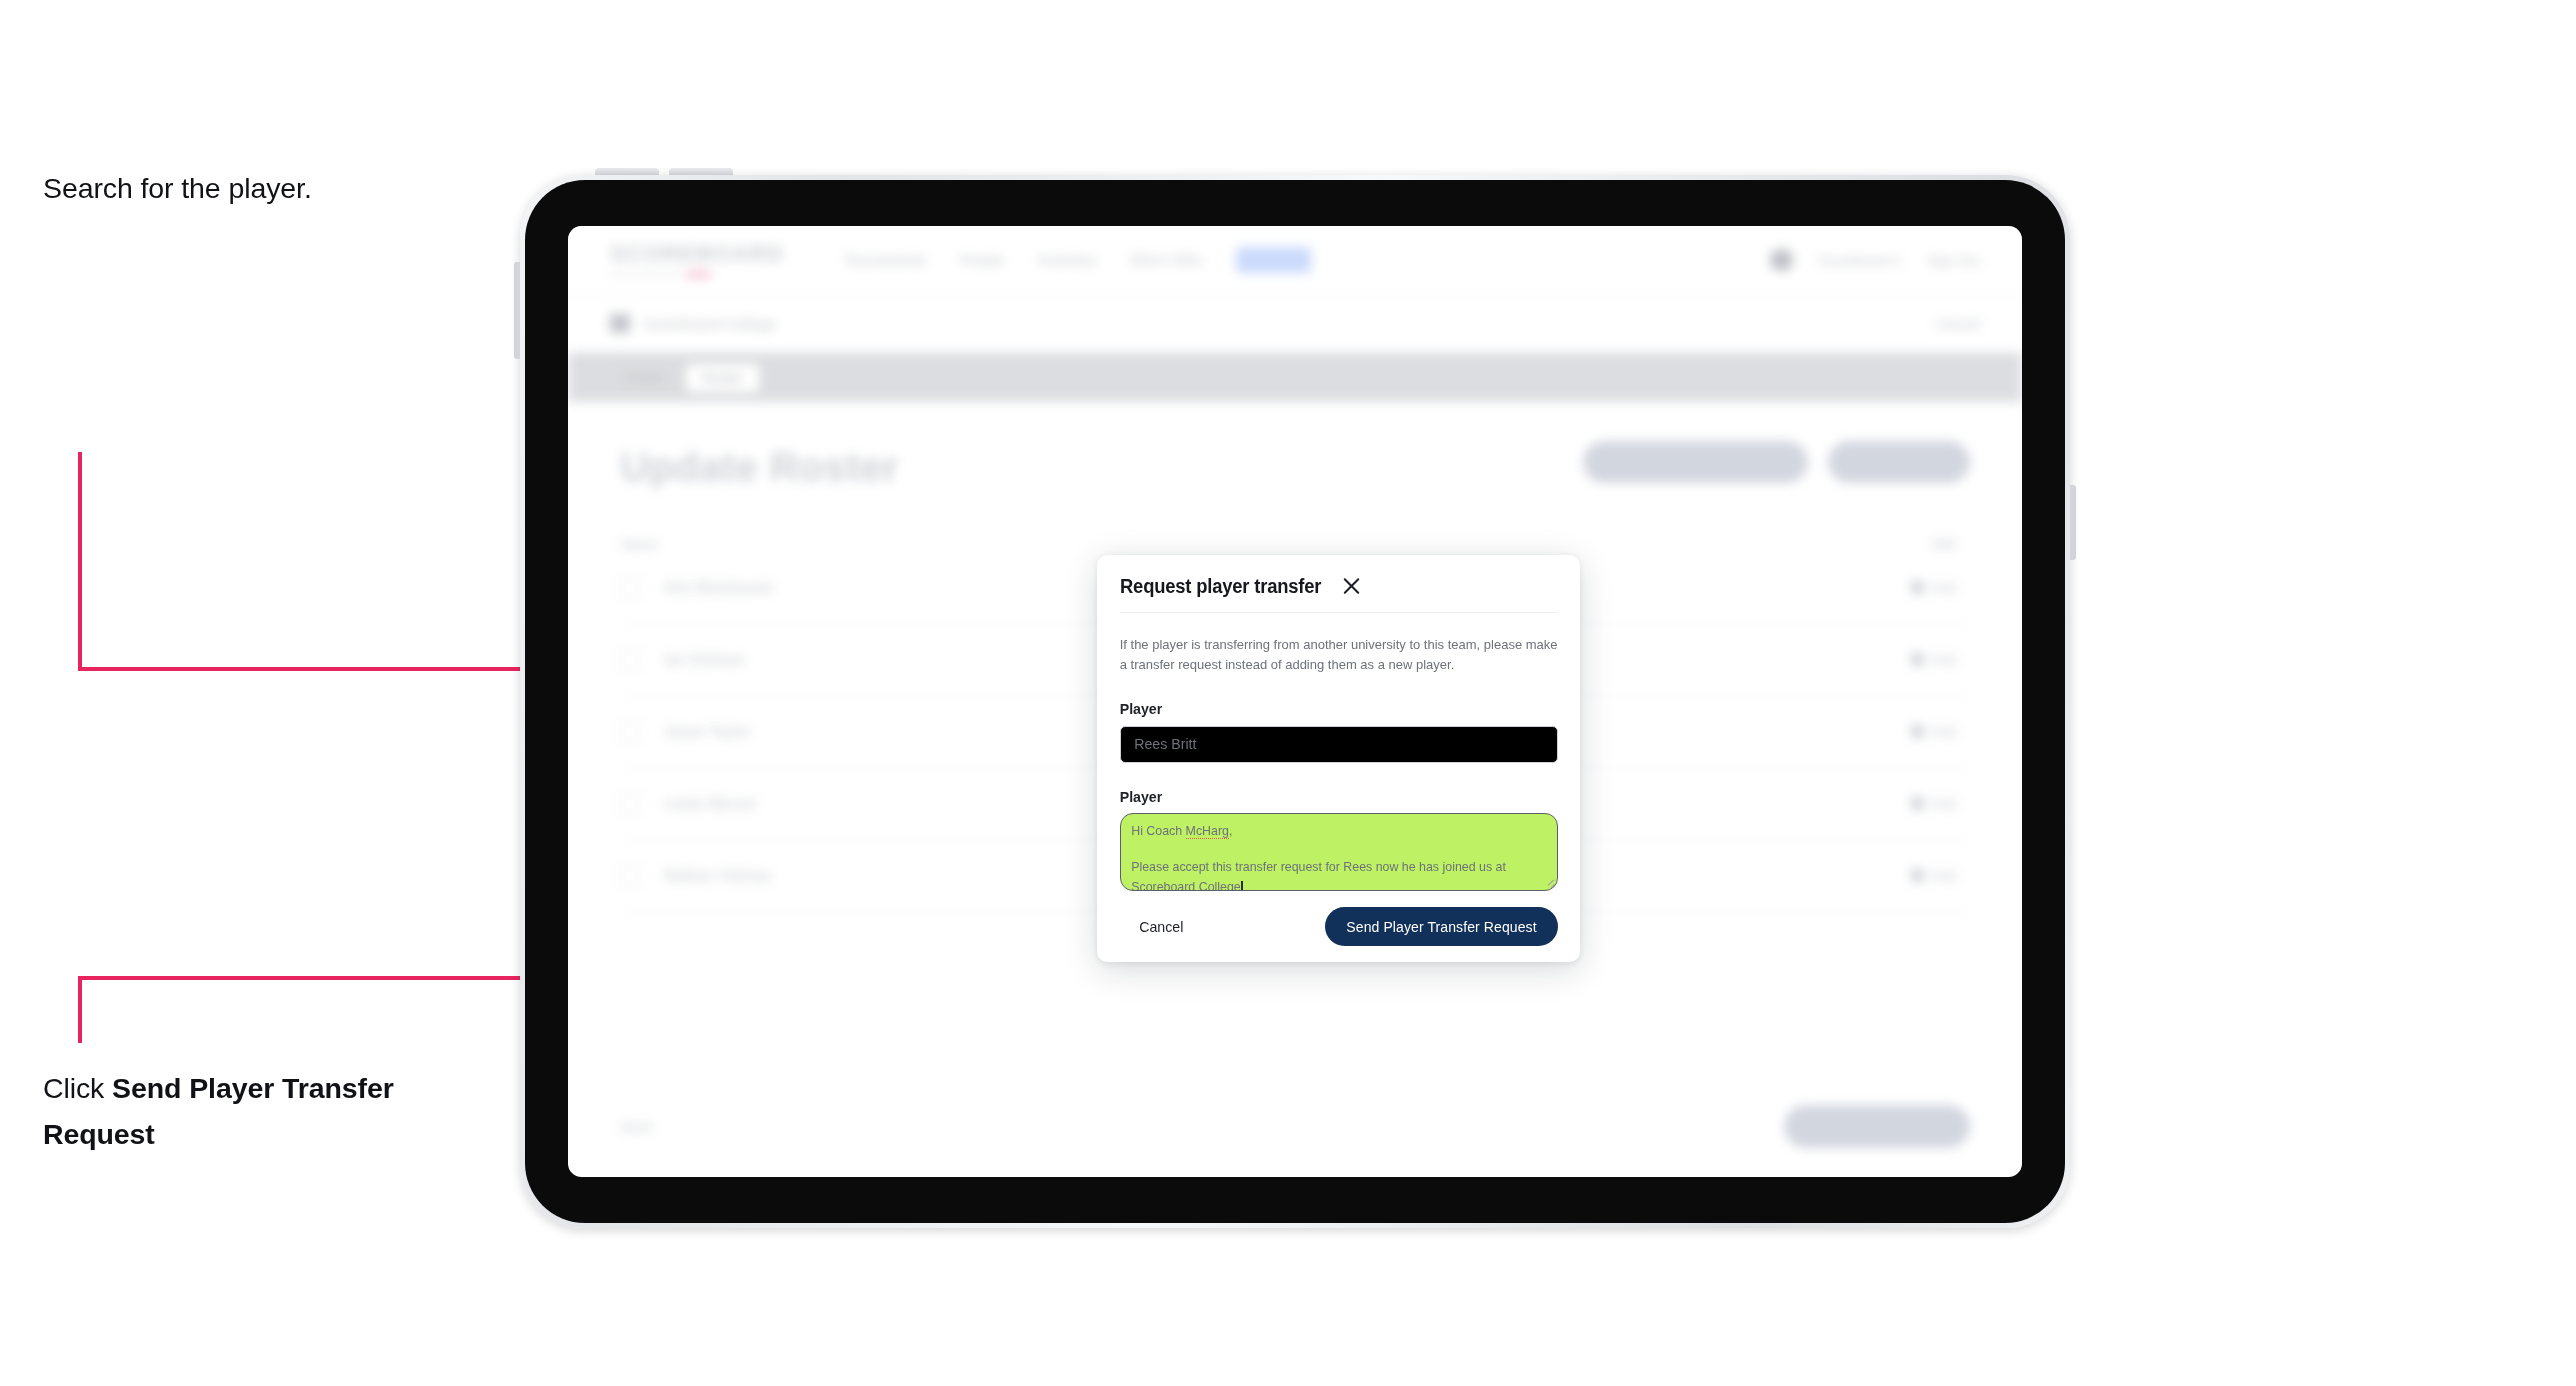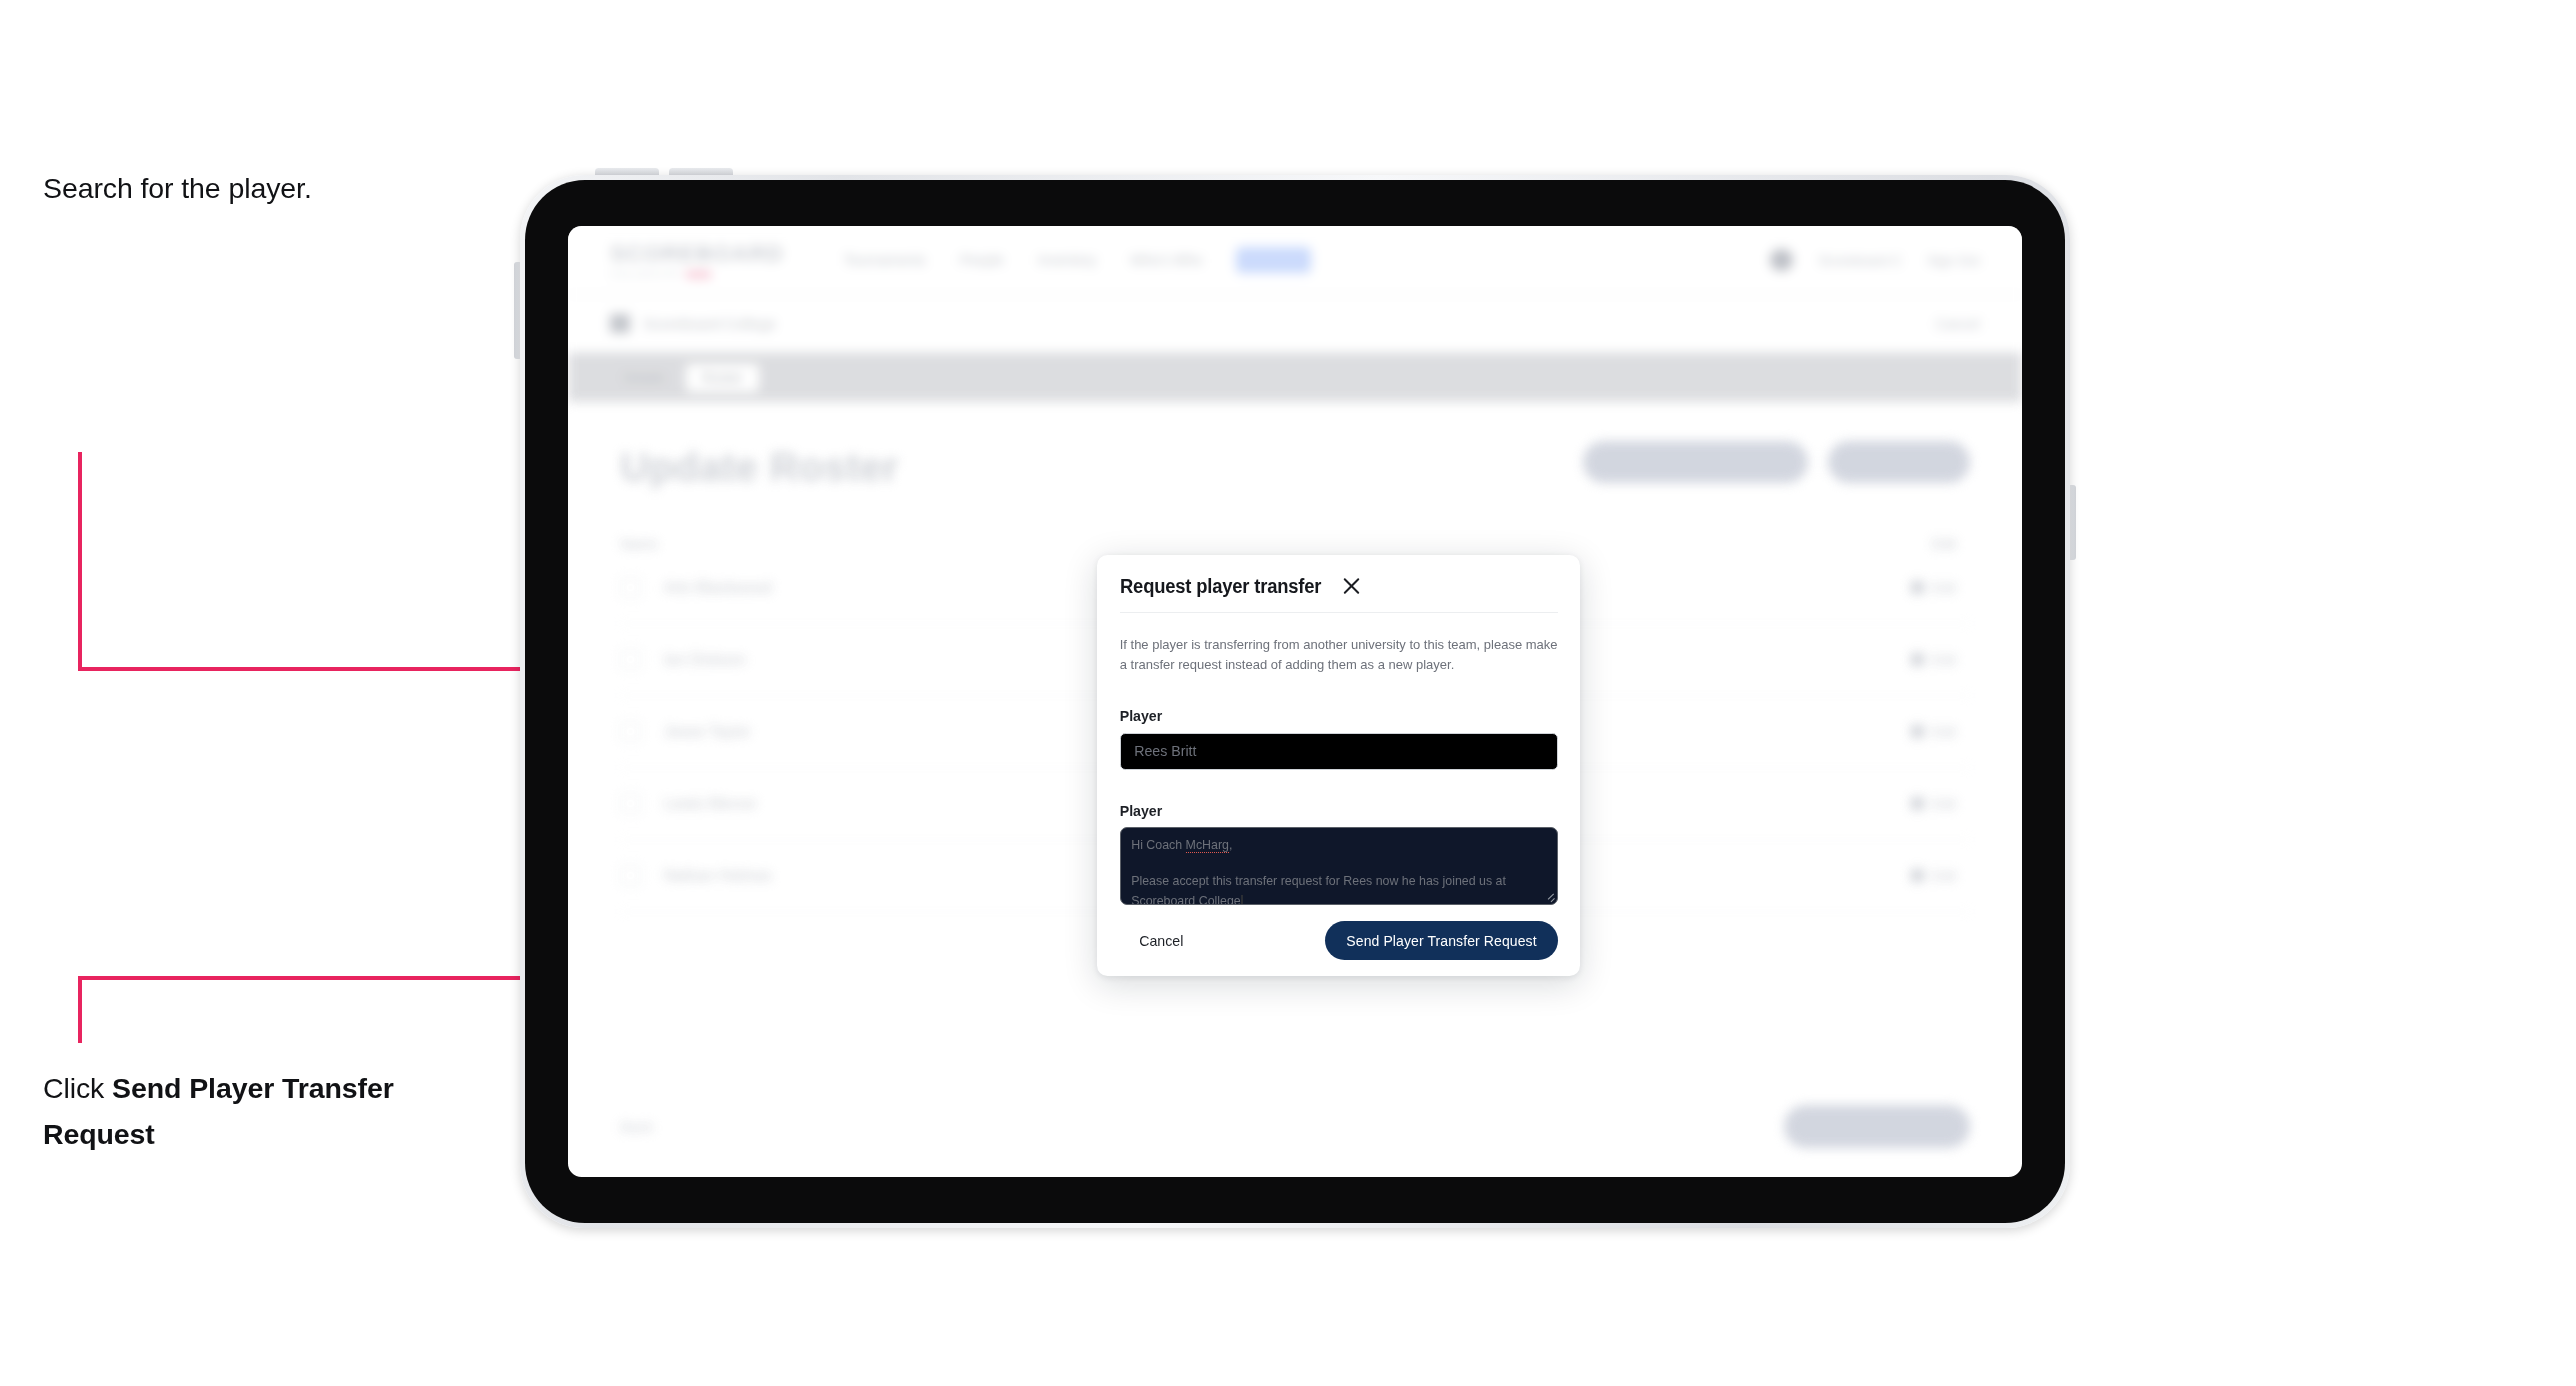--- a/index.html
+++ b/index.html
@@ -137,32 +137,32 @@
     content:""; position:absolute; left:2.2px; top:12px; width:21px; height:1.9px;
     background:#1b1d22; border-radius:1.5px;
   }
   #close-btn::before { transform: rotate(45deg); }
   #close-btn::after  { transform: rotate(-45deg); }
 
   #modal-desc {
     margin-top: 22px; font-size: 13px; line-height: 1.55; color:#6d717a; max-width: 442px;
   }
 
-  .field-label { margin-top: 33px; font-size: 14.2px; font-weight: 700; color:#1d2026; }
+  .field-label { margin-top: 26px; font-size: 14.2px; font-weight: 700; color:#1d2026; }
 
   #player-input {
     margin-top: 8.2px; width: 100%; height: 37px;
     background:#000000; border: 0.7px solid #cfd3d8; border-radius: 5.2px;
     display:flex; align-items:center; padding: 0 13.5px;
     font-size: 14.2px; color:#6d717a;
   }
 
   #message-box {
     margin-top: 8.2px; width: 100%; height: 78px;
-    background:#0f172a; border: 1.2px solid #5b6068; border-radius: 7px;
+    background:#bef264; border: 1.2px solid #5b6068; border-radius: 13px;
     padding: 6.7px 10.5px 0 10.5px; position: relative; overflow:hidden;
     font-size: 12.4px; line-height: 1.62; color:#6d717a;
   }
   #msg-l1 { white-space: nowrap; }
   .spell { border-bottom: 1.9px dotted #e0584e; padding-bottom:0.7px; }
   #msg-l2 { margin-top: 16.5px; white-space: normal; }
   #caret {
     display:inline-block; width:1.2px; height:12px; background:#2b2e34;
     vertical-align:-2.2px; margin-left: 0.7px;
   }

